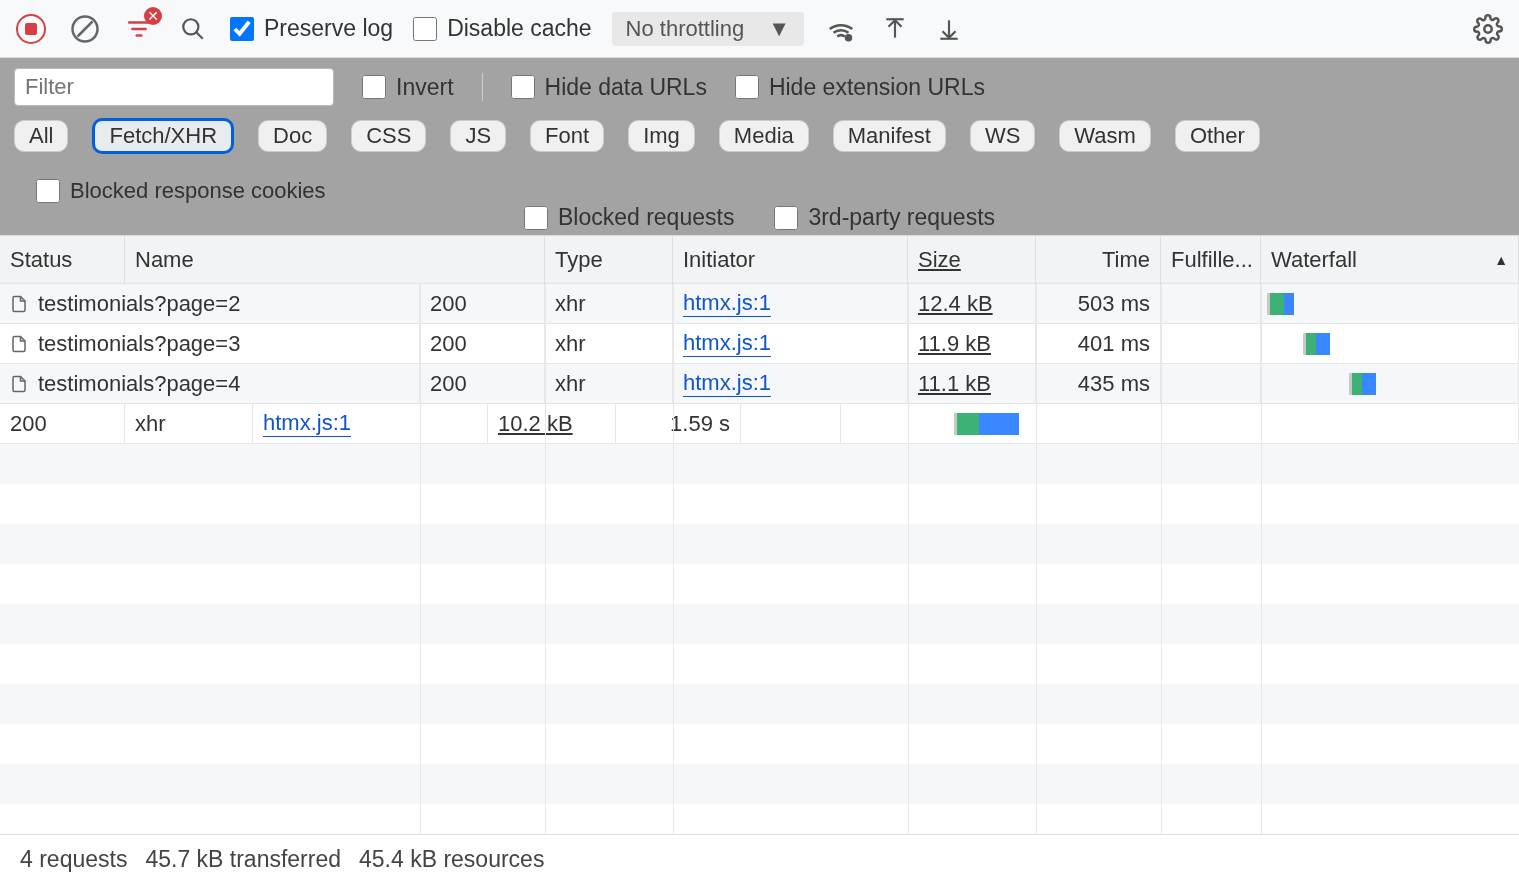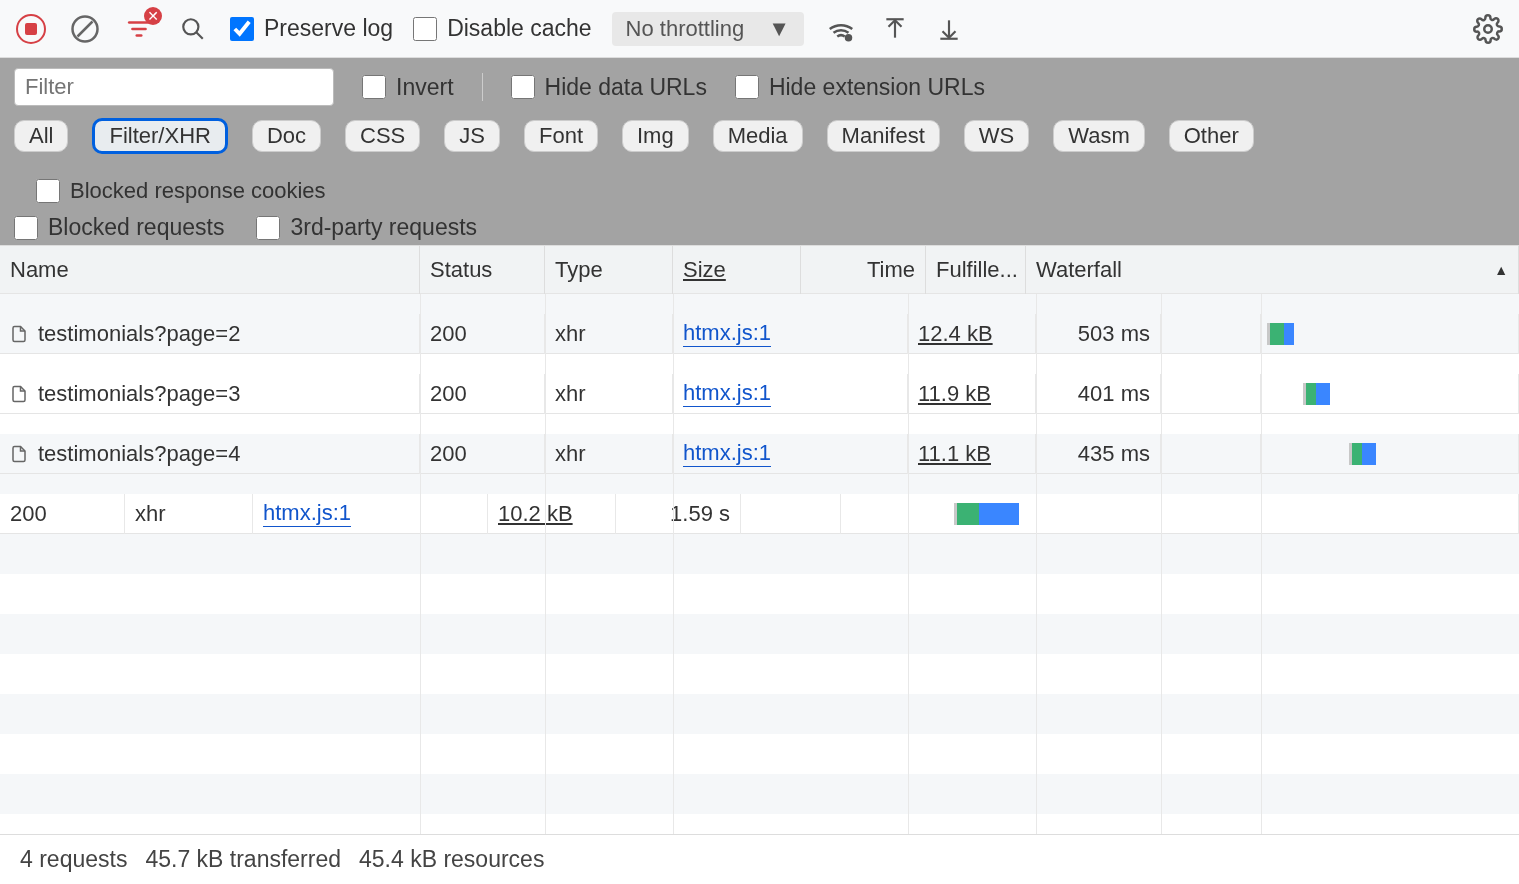--- a/index.html
+++ b/index.html
@@ -131,22 +131,23 @@
 .checkbox-inline {
   display: flex;
   align-items: center;
   gap: 10px;
   margin-left: 22px;
 }
 .checkbox-inline input[type=checkbox]{ width:24px; height:24px; }
 .filterbar-row3 {
   display: flex;
   align-items: center;
-  gap: 32px;
-  margin-top: 10px;
+  gap: 40px;
+  margin-top: 0;
+  justify-content: center;
 }
 .table-wrap {
   flex: 1;
   overflow: hidden;
   display: flex;
   flex-direction: column;
 }
 .table-header, .table-row {
   display: flex;
   align-items: center;
@@ -184,21 +185,21 @@
 .col-waterfall { flex: 1; position: relative; }
 .table-body {
   flex: 1;
   background:
     repeating-linear-gradient(
       #f5f7f9 0px, #f5f7f9 40px,
       #ffffff 40px, #ffffff 80px
     );
   position: relative;
 }
-.table-row { height: 40px; margin-top: 20px; }
+.table-row { height: 40px; }
 .file-icon {
   width: 18px; height: 22px;
   flex-shrink:0;
 }
 .initiator-link {
   color: #1155cc;
   border-bottom: 1px solid #1155cc;
   cursor: pointer;
 }
 .wf-bar {
@@ -322,21 +323,21 @@
       <input type="checkbox" style="">
         <label>Hide data URLs</label>
     </div>
     <div class="checkbox-group">
       <input type="checkbox" style="">
         <label>Hide extension URLs</label>
     </div>
   </div>
   <div class="filter-chips" id="chips">
       <div class="chip">All</div>
-      <div class="chip active">Filter/XHR</div>
+      <div class="chip active">Fetch/XHR</div>
       <div class="chip">Doc</div>
       <div class="chip">CSS</div>
       <div class="chip">JS</div>
       <div class="chip">Font</div>
       <div class="chip">Img</div>
       <div class="chip">Media</div>
       <div class="chip">Manifest</div>
       <div class="chip">WS</div>
       <div class="chip">Wasm</div>
       <div class="chip">Other</div>
@@ -352,23 +353,24 @@
     </div>
     <div class="checkbox-group">
       <input type="checkbox" style="">
         <label>3rd-party requests</label>
     </div>
   </div>
 </div>
 
 <div class="table-wrap">
   <div class="table-header">
+    <div class="cell col-status">Status</div>
     <div class="cell col-name">Name</div>
-    <div class="cell col-status">Status</div>
     <div class="cell col-type">Type</div>
+    <div class="cell col-initiator">Initiator</div>
     <div class="cell col-size">
         <span>Size</span>
       </div>
     <div class="cell col-time">
         <span>Time</span>
       </div>
     <div class="cell col-fulfilled">Fulfille...</div>
     <div class="cell col-waterfall">
       <span>Waterfall</span>
       <span class="sort-arrow">▲</span>

